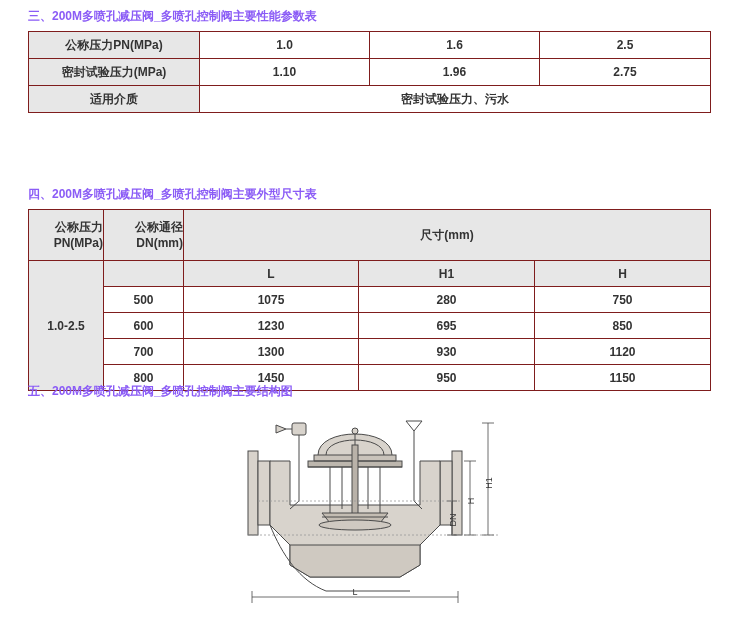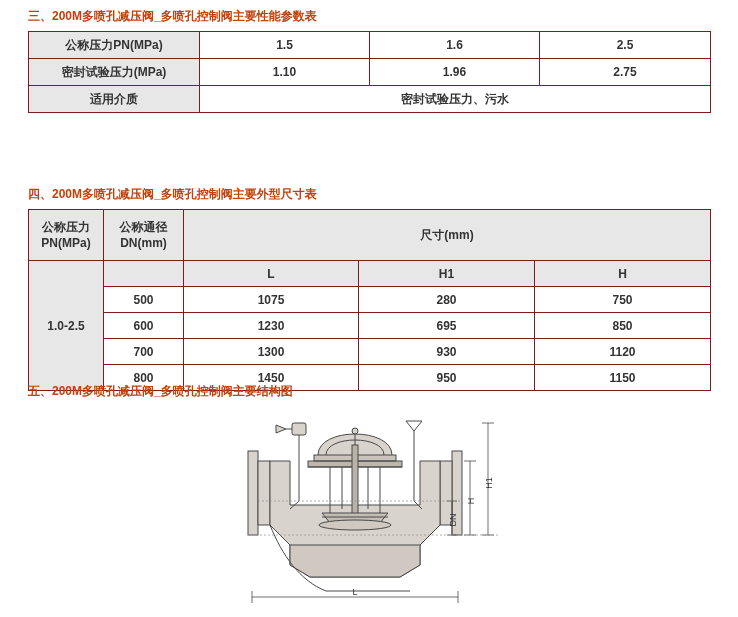--- a/index.html
+++ b/index.html
@@ -17,21 +17,21 @@
     overflow: hidden;
   }
   .page {
     position: relative;
     width: 738px;
     height: 617px;
   }
   .section-title {
     font-size: 12px;
     font-weight: bold;
-    color: #c2410c;
+    color: #8b5cf6;
     margin: 0;
     padding: 0;
     line-height: 16px;
   }
   .sec1-title { position: absolute; left: 28px; top: 8px; }
   .sec2-title { position: absolute; left: 28px; top: 186px; }
   .sec3-title { position: absolute; left: 28px; top: 383px; }
 
   table {
     border-collapse: collapse;
@@ -73,21 +73,21 @@
     left: 28px;
     top: 209px;
     width: 682px;
   }
   #table2 col.d0 { width: 75px; }
   #table2 col.d1 { width: 80px; }
   #table2 col.d2 { width: 175px; }
   #table2 col.d3 { width: 176px; }
   #table2 col.d4 { width: 176px; }
   #table2 td { height: 25px; line-height: 16px; }
-  #table2 td.tall { height: 50px; }
+  #table2 td.tall { height: 50px; text-align: right; }
 
   
   #diagram-wrap {
     position: absolute;
     left: 230px;
     top: 405px;
     width: 290px;
     height: 200px;
   }
   #diagram-wrap svg { display: block; }
@@ -102,21 +102,21 @@
   <table id="table1">
     <colgroup>
       <col class="c0">
         <col class="c1">
         <col class="c2">
         <col class="c3">
     </colgroup>
     <tbody>
       <tr>
         <td class="hdr-cell">公称压力PN(MPa)</td>
-        <td class="val-cell">1.5</td>
+        <td class="val-cell">1.0</td>
         <td class="val-cell">1.6</td>
         <td class="val-cell">2.5</td>
       </tr>
       <tr>
         <td class="hdr-cell">密封试验压力(MPa)</td>
         <td class="val-cell">1.10</td>
         <td class="val-cell">1.96</td>
         <td class="val-cell">2.75</td>
       </tr>
       <tr>

